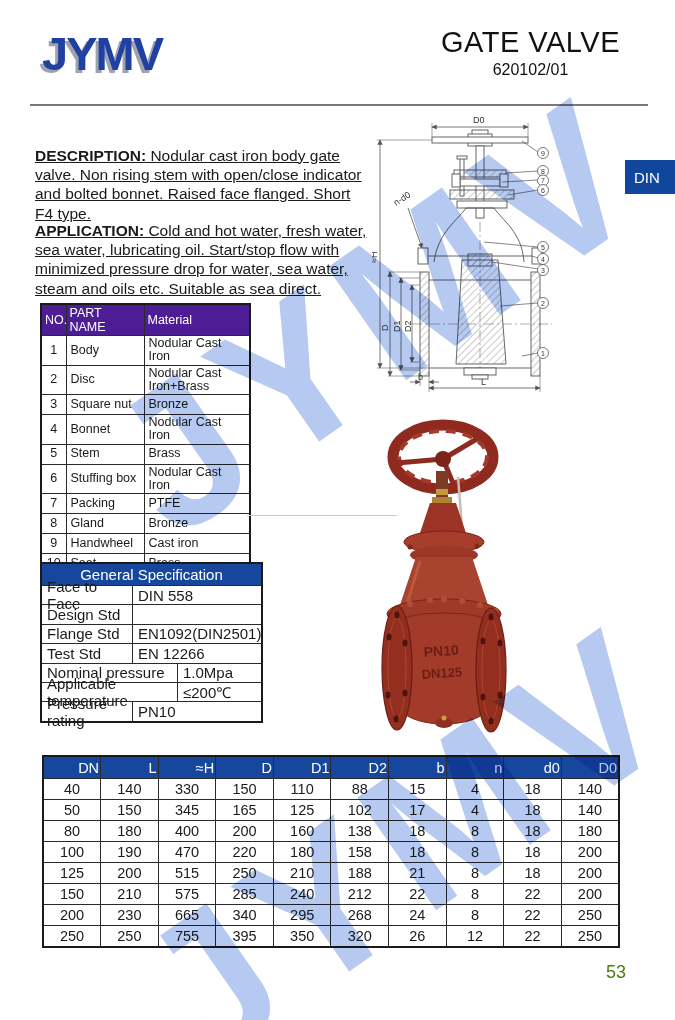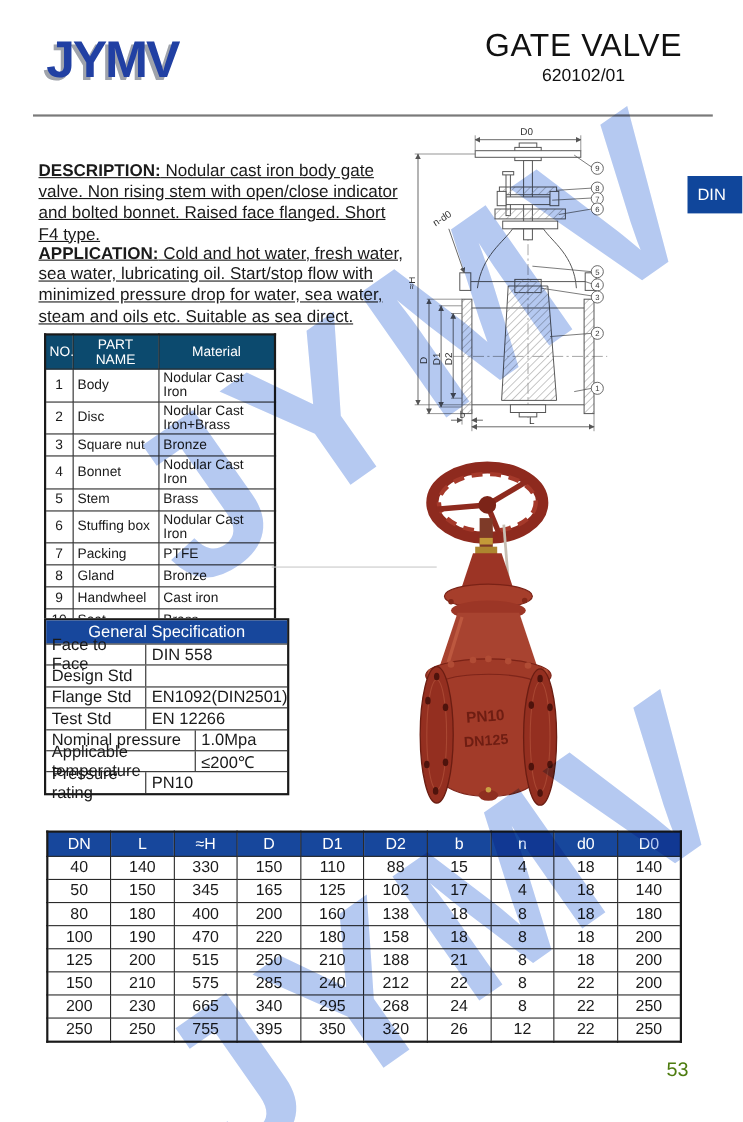--- a/index.html
+++ b/index.html
@@ -31,37 +31,37 @@
   
   .din-tab{position:absolute;left:625px;top:160px;width:50px;height:34px;background:#10469b;
      color:#fff;font-size:15px;display:flex;align-items:center;padding-left:9px;box-sizing:border-box;}
 
   
   table{border-collapse:collapse;table-layout:fixed;}
   th,td{border:1px solid #2a2a2a;vertical-align:middle;}
 
   
   #parts-table{position:absolute;left:40px;top:303px;width:211px;font-size:12.5px;border:2px solid #1a1a1a;}
-  #parts-table th{height:17px;text-align:center;padding:1px 3px;background:#0c4a6e;color:#fff;font-weight:400;}
+  #parts-table th{height:17px;text-align:left;padding:1px 3px;background:#4c1d95;color:#fff;font-weight:400;}
   #parts-table td{height:17px;padding:1px 4px;line-height:1.06;}
   #parts-table td:first-child{text-align:center;padding:1px 1px;}
 
   
   .spec{position:absolute;left:40px;top:562px;width:223px;border:2px solid #1a1a1a;
         box-sizing:border-box;font-size:15px;background:#fff;}
   .spec-title{height:21px;background:#17479c;color:#fff;display:flex;align-items:center;
         justify-content:center;}
   .spec-row{display:flex;border-top:1px solid #2a2a2a;height:18.4px;align-items:stretch;}
   .spec-label{width:91px;border-right:1px solid #2a2a2a;padding:1px 5px;display:flex;align-items:center;box-sizing:border-box;flex:none;}
   .spec-row.wide .spec-label{width:136px;}
   .spec-value{flex:1;padding:1px 5px;display:flex;align-items:center;}
 
   
   #dim-table{position:absolute;left:42px;top:755px;width:578px;font-size:14.5px;border:2px solid #1a1a1a;}
-  #dim-table th{height:19px;background:#17479c;color:#fff;font-weight:400;text-align:center;}
+  #dim-table th{height:19px;background:#17479c;color:#fff;font-weight:400;text-align:right;}
   #dim-table td{height:18px;text-align:center;}
 
   .stray-line{position:absolute;left:247px;top:515px;width:150px;height:1px;background:#c9c9c9;}
   .page-num{position:absolute;left:606px;top:962px;font-size:18px;color:#4d7c0f;}
 
   .drawing{position:absolute;left:372px;top:110px;}
   .photo{position:absolute;left:380px;top:415px;}
   svg text{font-family:"Liberation Sans",sans-serif;}
 </style>
 </head>

